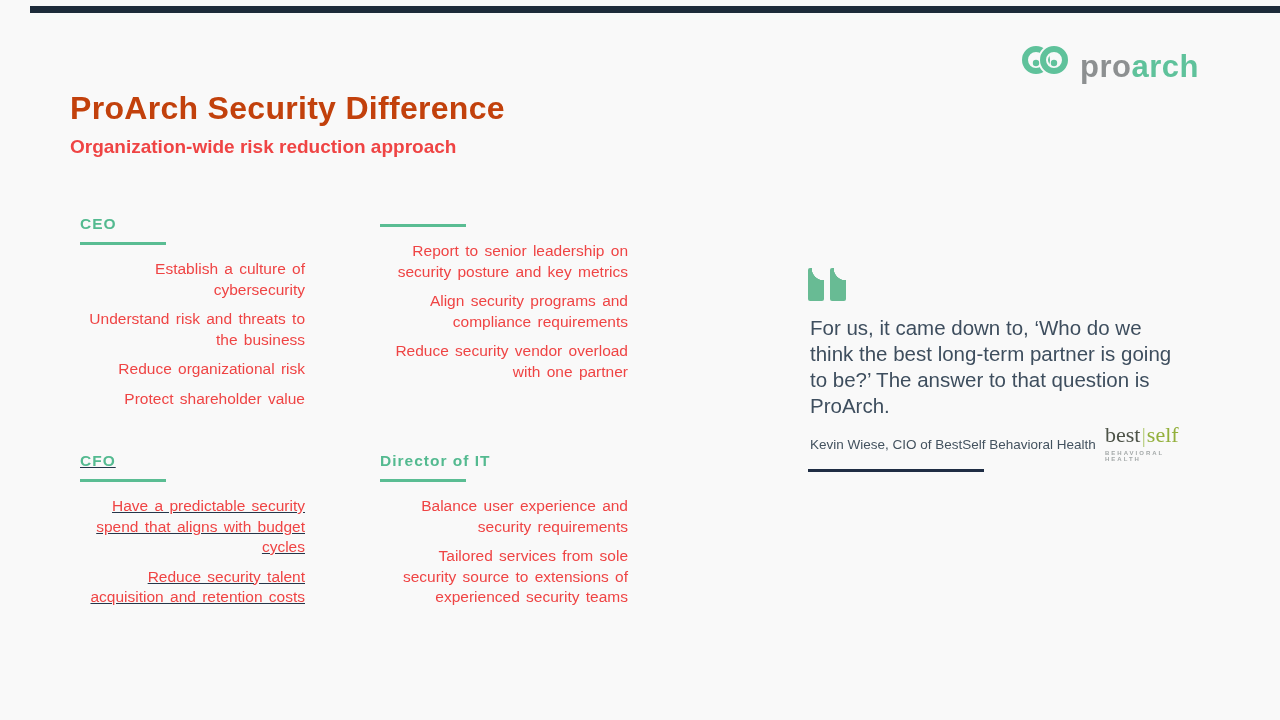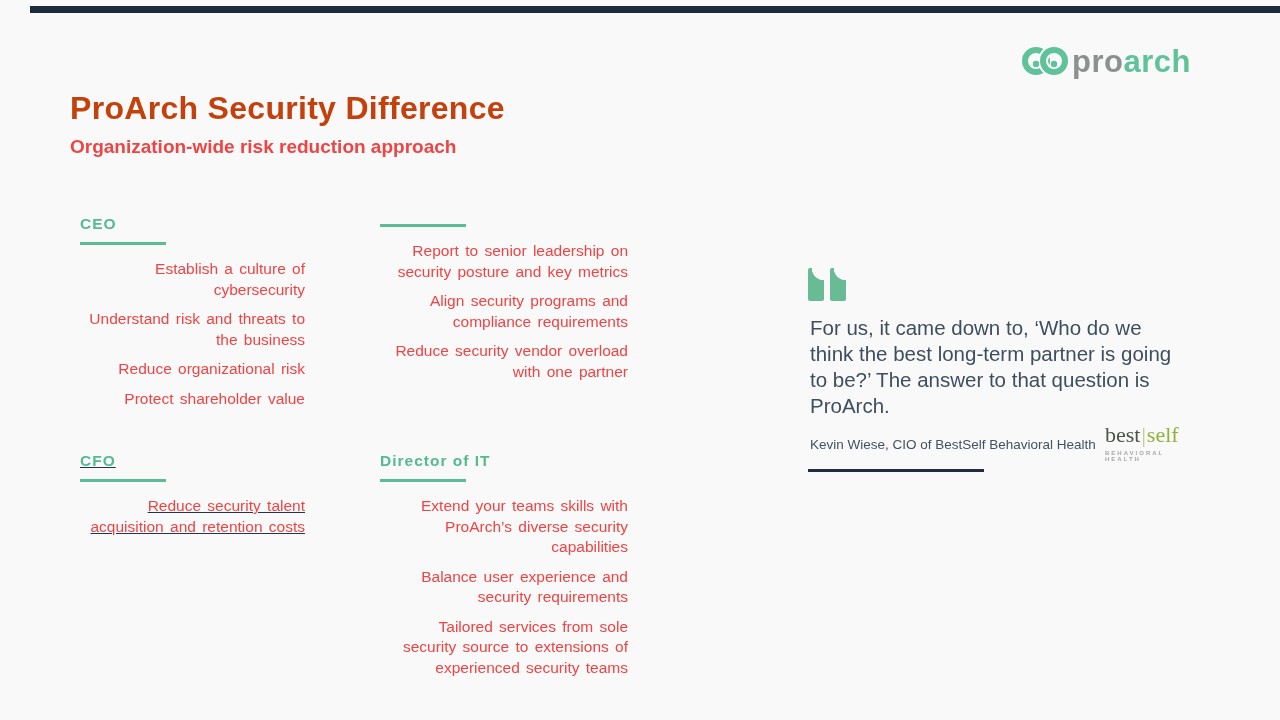--- a/index.html
+++ b/index.html
@@ -11,21 +11,21 @@
     overflow: hidden;
     color: #25364a;
   }
   .topbar {
     position: absolute; left: 30px; top: 6px; right: 0; height: 7px;
     background: #1d2b3a;
   }
   
   .logo {
     position: absolute; left: 1022px; top: 40px; height: 42px;
-    display: flex; align-items: center; gap: 2px;
+    display: flex; align-items: flex-end; gap: 10px;
   }
   .logo-text { font-size: 31px; font-weight: bold; letter-spacing: .5px; line-height: 1; }
   .logo-text .pro  { color: #8d9091; }
   .logo-text .arch { color: #5fc29b; }
 
   .title {
     position: absolute; left: 70px; top: 90px;
     font-size: 32px; font-weight: bold; letter-spacing: .3px;
     color: #c2410c;
   }
@@ -119,27 +119,27 @@
 <div class="col col-cio">
   <div class="role-underline"></div>
   <p class="role-item">Report to senior leadership on security posture and key metrics</p>
   <p class="role-item">Align security programs and compliance requirements</p>
   <p class="role-item">Reduce security vendor overload with one partner</p>
 </div>
 
 <div class="col col-cfo">
   <div class="role-heading">CFO</div>
   <div class="role-underline"></div>
+  <p class="role-item">Have a predictable security spend that aligns with budget cycles</p>
   <p class="role-item">Reduce security talent acquisition and retention costs</p>
 </div>
 
 <div class="col col-dit">
   <div class="role-heading">Director of IT</div>
   <div class="role-underline"></div>
-  <p class="role-item">Extend your teams skills with ProArch’s diverse security capabilities</p>
   <p class="role-item">Balance user experience and security requirements</p>
   <p class="role-item">Tailored services from sole security source to extensions of experienced security teams</p>
 </div>
 
 <div class="quote">
   <div class="quote-marks">
     <div class="quote-comma"></div>
     <div class="quote-comma"></div>
   </div>
   <div class="quote-text">For us, it came down to, ‘Who do we think the best long-term partner is going to be?’ The answer to that question is ProArch.</div>

